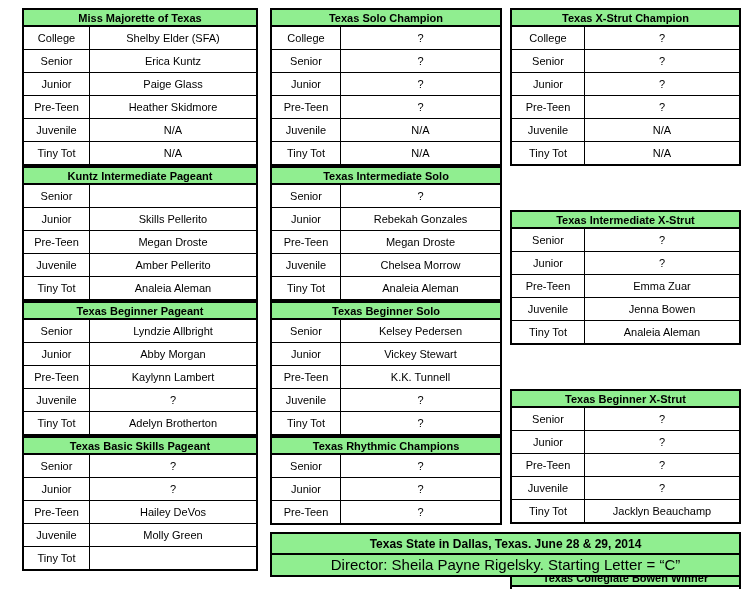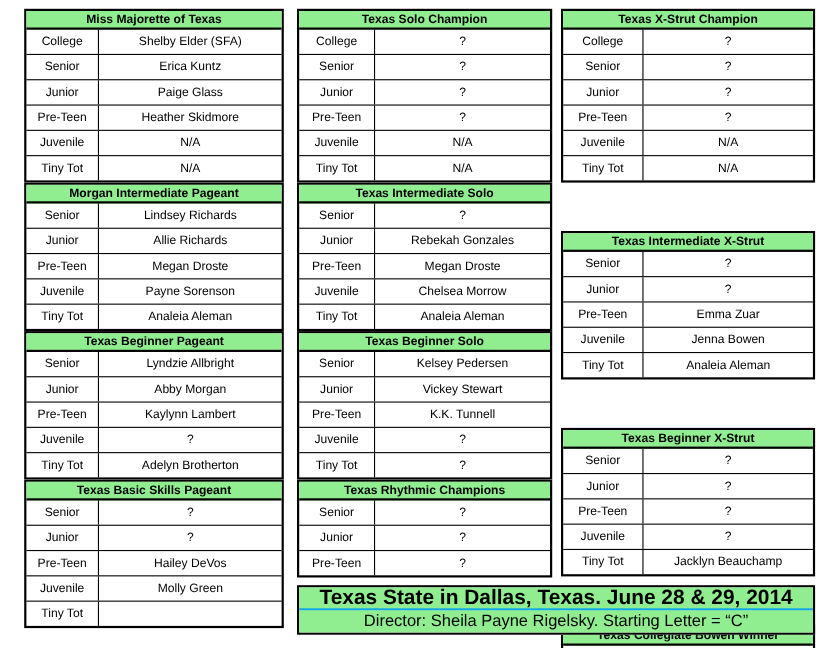--- a/index.html
+++ b/index.html
@@ -51,25 +51,25 @@
   #banner {
     position: absolute;
     left: 270px;
     top: 532px;
     width: 471px;
     border: 2px solid #000;
     background: #fff;
   }
   .b1 {
     background: var(--green, #90EE90);
-    border-bottom: 2px solid #0ea5e9;
+    border-bottom: 2px solid #000000;
     height: 21px;
     line-height: 20px;
     font-weight: bold;
-    font-size: 19px;
+    font-size: 12px;
     text-align: center;
     white-space: nowrap;
     overflow: hidden;
   }
   .b2 {
     background: var(--green, #90EE90);
     height: 20px;
     line-height: 19px;
     font-size: 15px;
     text-align: center;
@@ -106,36 +106,35 @@
         <div class="lbl">Juvenile</div>
         <div class="val">N/A</div>
       </div>
       <div class="row">
         <div class="lbl">Tiny Tot</div>
         <div class="val">N/A</div>
       </div>
     </div>
 
     <div class="tbl">
-      <div class="hdr">Morgan Intermediate Pageant</div>
-      <div class="row">
-        <div class="lbl">Senior</div>
-        <div class="val">Lindsey Richards</div>
-      </div>
-      <div class="row">
-        <div class="lbl">Junior</div>
-        <div class="val">Allie Richards</div>
+      <div class="hdr">Kuntz Intermediate Pageant</div>
+      <div class="row">
+        <div class="lbl">Senior</div>
+      </div>
+      <div class="row">
+        <div class="lbl">Junior</div>
+        <div class="val">Skills Pellerito</div>
       </div>
       <div class="row">
         <div class="lbl">Pre-Teen</div>
         <div class="val">Megan Droste</div>
       </div>
       <div class="row">
         <div class="lbl">Juvenile</div>
-        <div class="val">Payne Sorenson</div>
+        <div class="val">Amber Pellerito</div>
       </div>
       <div class="row">
         <div class="lbl">Tiny Tot</div>
         <div class="val">Analeia Aleman</div>
       </div>
     </div>
 
     <div class="tbl">
       <div class="hdr">Texas Beginner Pageant</div>
       <div class="row">

